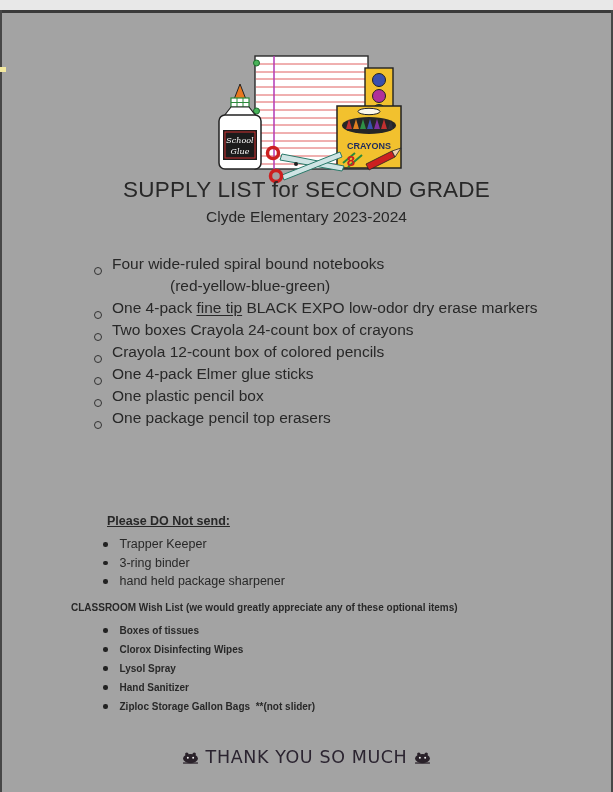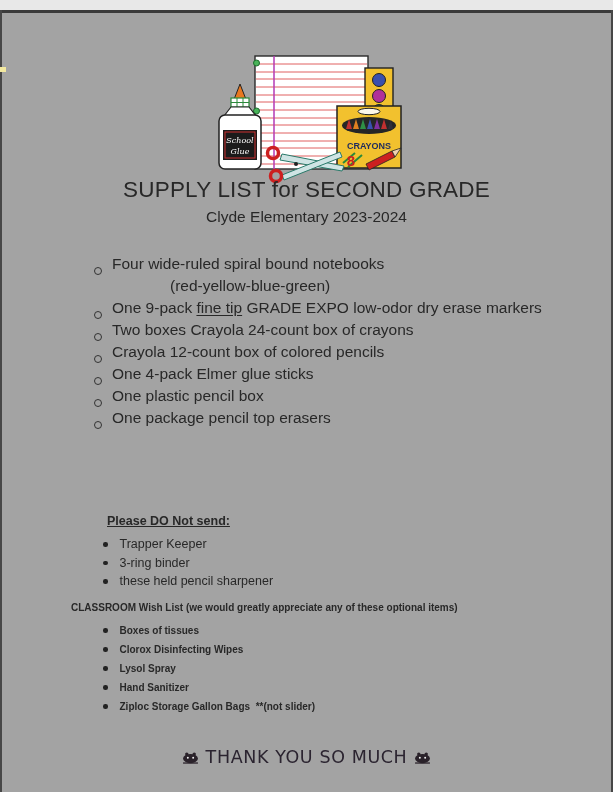--- a/index.html
+++ b/index.html
@@ -118,21 +118,21 @@
   <div class="subtitle">Clyde Elementary 2023-2024</div>
 
   <div class="supply">
       <div class="s-item">
         <span class="s-bullet"></span>
         <div class="s-text"><span>Four wide-ruled spiral bound notebooks</span></div>
       </div>
       <div class="s-sub">(red-yellow-blue-green)</div>
       <div class="s-item">
         <span class="s-bullet"></span>
-        <div class="s-text justify"><span>One 9-pack </span><span class="uline">fine tip</span><span> GRADE EXPO low-odor dry erase markers</span></div>
+        <div class="s-text justify"><span>One 4-pack </span><span class="uline">fine tip</span><span> BLACK EXPO low-odor dry erase markers</span></div>
       </div>
       <div class="s-item">
         <span class="s-bullet"></span>
         <div class="s-text"><span>Two boxes Crayola 24-count box of crayons</span></div>
       </div>
       <div class="s-item">
         <span class="s-bullet"></span>
         <div class="s-text"><span>Crayola 12-count box of colored pencils</span></div>
       </div>
       <div class="s-item">
@@ -155,21 +155,21 @@
         <div class="dot-item">
           <span class="dot"></span>
           <span>Trapper Keeper</span>
         </div>
         <div class="dot-item">
           <span class="dot"></span>
           <span>3-ring binder</span>
         </div>
         <div class="dot-item">
           <span class="dot"></span>
-          <span>these held pencil sharpener</span>
+          <span>hand held package sharpener</span>
         </div>
       </div>
   </div>
 
   <div class="wish">
     <div class="wish-heading">CLASSROOM Wish List (we would greatly appreciate any of these optional items)</div>
     <div class="dot-list">
         <div class="dot-item">
           <span class="dot"></span>
           <span>Boxes of tissues</span>

